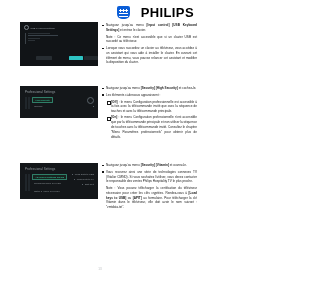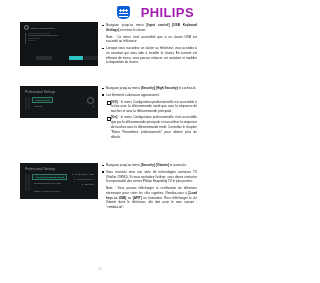--- a/index.html
+++ b/index.html
@@ -28,21 +28,21 @@
       radial-gradient(circle at 1.5px 1.5px,#fff 1.1px,transparent 1.2px),
       radial-gradient(circle at 4.5px 1.5px,#fff 1.1px,transparent 1.2px),
       radial-gradient(circle at 7.5px 1.5px,#fff 1.1px,transparent 1.2px);
   }
   .shield:after{
     content:"";position:absolute;left:2px;top:6.5px;
     width:9px;height:4px;
     background:repeating-linear-gradient(to bottom,#fff 0 0.8px,transparent 0.8px 1.6px);
   }
   .wordmark{
-    font-size:13px;font-weight:bold;color:#a21caf;
+    font-size:13px;font-weight:bold;color:#000000;
     letter-spacing:0.4px;line-height:1;margin-left:8px;
   }
 
   
   .col-right{
     position:absolute; left:101px; width:96px;
   }
   ul.blist{ list-style:none;margin:0;padding:0; }
   ul.blist > li{
     position:relative;

